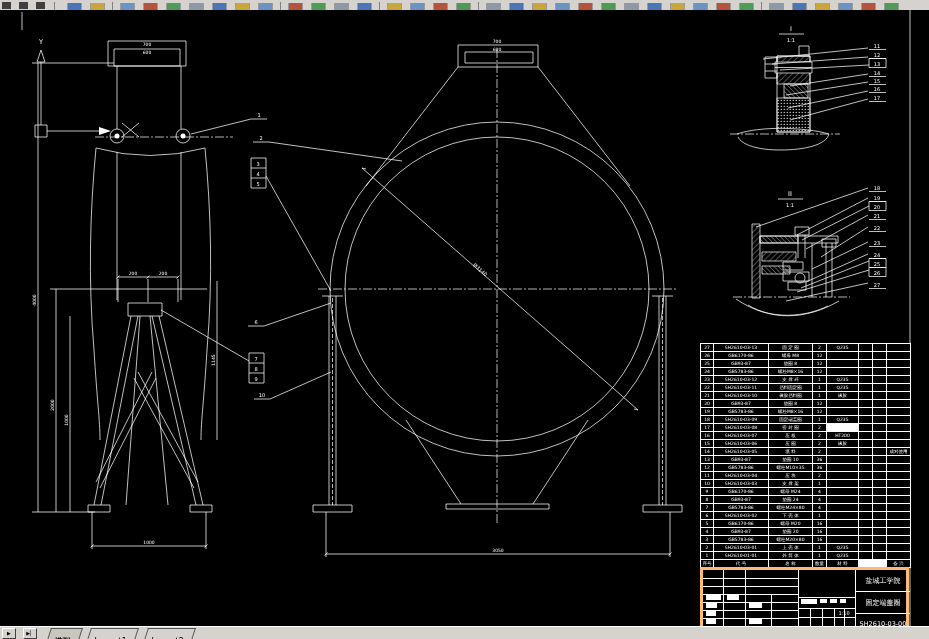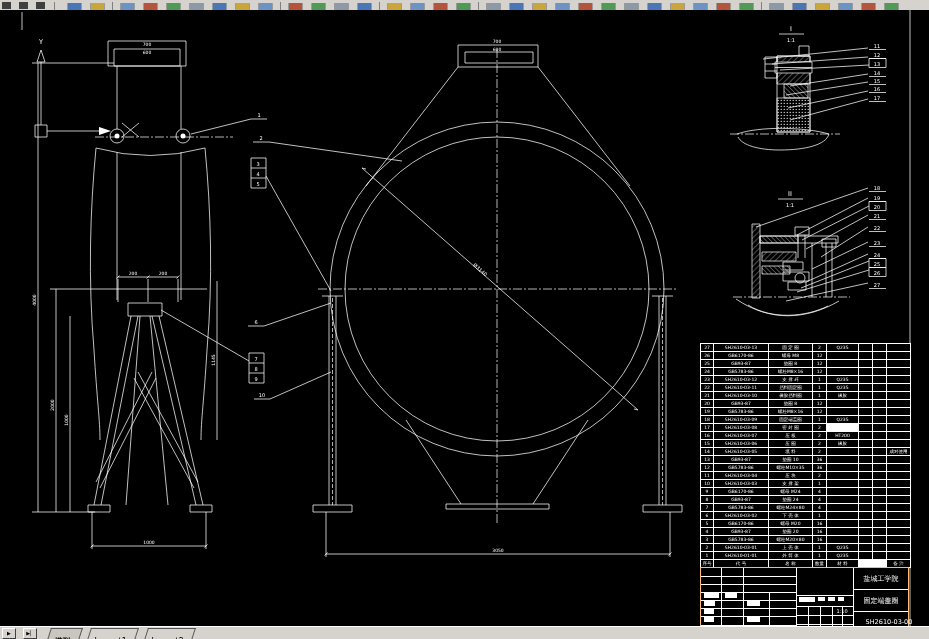--- a/index.html
+++ b/index.html
@@ -22,21 +22,21 @@
   .cl{stroke:#fff;stroke-width:0.7;fill:none;stroke-dasharray:9 2 2 2;}
   .dash{stroke:#fff;stroke-width:0.7;fill:none;stroke-dasharray:4 2;}
   .fw{fill:#fff;stroke:none;}
   
   table.parts{position:absolute;left:700px;top:333px;width:210px;border-collapse:collapse;
               table-layout:fixed;background:#000;}
   table.parts td,table.parts th{border:1px solid #fff;color:#fff;height:7px;padding:0;
       font:normal 4.5px/6px "DejaVu Sans",sans-serif;text-align:center;overflow:hidden;white-space:nowrap;}
   table.parts .wblock{background:#fff;}
   
-  .tblock{position:absolute;left:700px;top:557px;width:209px;height:68px;border:1px solid #fdba74;
+  .tblock{position:absolute;left:700px;top:557px;width:209px;height:68px;border:3px solid #fdba74;
           box-sizing:border-box;background:#000;color:#fff;}
   .tblock .vl{position:absolute;width:1px;background:#fff;}
   .tblock .hl{position:absolute;height:1px;background:#fff;}
   .tblock .wb{position:absolute;background:#fff;}
   .tblock .txt{position:absolute;color:#fff;text-align:center;white-space:nowrap;overflow:hidden;}
   
   .tabbar{position:absolute;left:0;top:626px;width:929px;height:13px;background:#d6d3ce;
           border-top:1px solid #fff;white-space:nowrap;}
   .navbtn{width:14px;height:11px;margin:1px 0 0 2px;padding:0;background:#d6d3ce;
           border:1px solid;border-color:#fff #404040 #404040 #fff;
@@ -641,21 +641,21 @@
   <div class="txt" style="left:131px;top:39px;width:20px;font-size:5px;line-height:8px">1:10</div>
   <div class="wb" style="left:104px;top:59px;width:8px;height:4px"></div>
   <div class="txt" style="left:112px;top:57px;width:6px;font-size:5px;line-height:8px">1</div>
   <div class="wb" style="left:130px;top:59px;width:8px;height:4px"></div>
   <div class="txt" style="left:138px;top:57px;width:6px;font-size:5px;line-height:8px">1</div>
 
   <div class="hl" style="left:152px;top:21px;width:55px"></div>
   <div class="hl" style="left:152px;top:43px;width:55px"></div>
   <div class="txt" style="left:153px;top:5px;width:54px;font-size:7px;line-height:12px">盐城工学院</div>
   <div class="txt" style="left:153px;top:27px;width:54px;font-size:7px;line-height:12px">固定端盖圈</div>
-  <div class="txt" style="left:161px;top:48px;width:54px;font-size:6.5px;line-height:12px">SH2610-03-00</div>
+  <div class="txt" style="left:153px;top:48px;width:54px;font-size:6.5px;line-height:12px">SH2610-03-00</div>
 </div>
 </div>
 
 <div class="tabbar">
   <button class="navbtn">▶</button>
   <button class="navbtn">▶▏</button>
   <div class="tabs">
     <span class="tab active"><span>模型</span></span>
     <span class="tab"><span>Layout1</span></span>
     <span class="tab"><span>Layout2</span></span>

